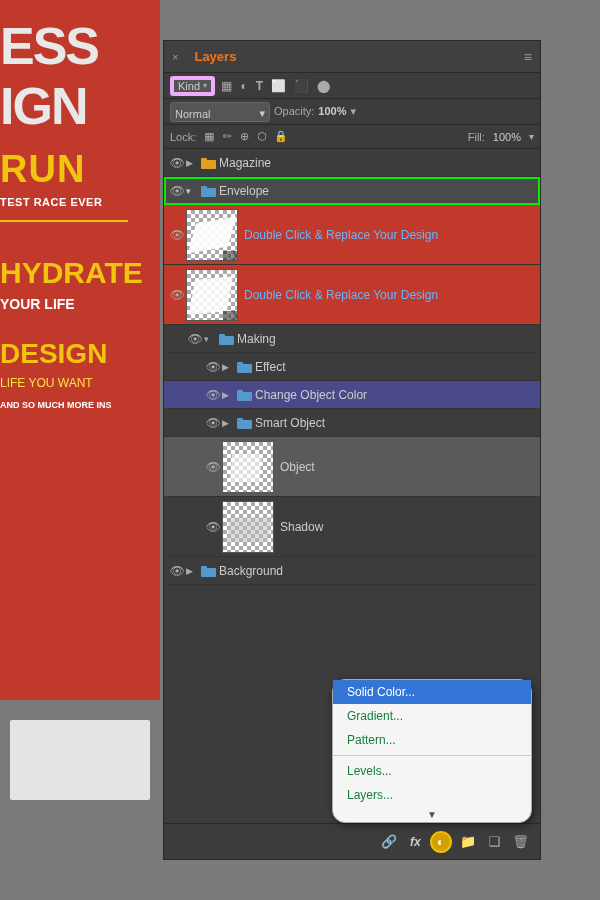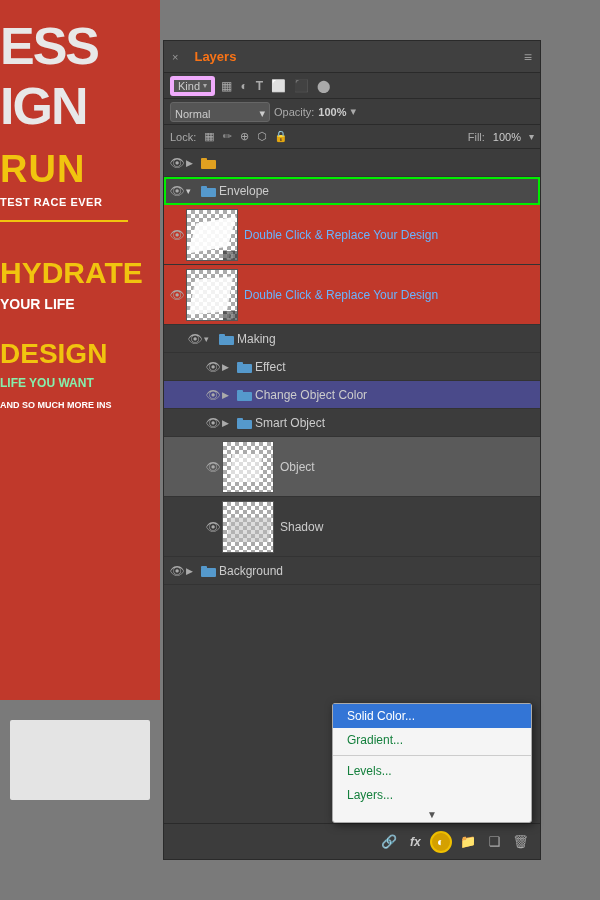--- a/index.html
+++ b/index.html
@@ -85,22 +85,22 @@
     }
     .poster-text-design {
       font-size: 28px;
       font-weight: 900;
       color: #f1c40f;
       margin-top: 20px;
       line-height: 1;
     }
     .poster-text-life {
       font-size: 12px;
-      font-weight: 700;
-      color: #86efac;
+      font-weight: 400;
+      color: #fde047;
     }
     .poster-text-and {
       font-size: 9px;
       font-weight: 700;
       color: #fff;
       margin-top: 2px;
     }
 
     .envelope-white {
       position: absolute;
@@ -208,21 +208,21 @@
       color: #ccc;
       font-size: 11px;
       gap: 3px;
       cursor: pointer;
       height: 20px;
       width: 100px;
     }
 
     .opacity-row {
       display: flex;
-      align-items: center;
+      align-items: flex-start;
       gap: 4px;
     }
 
     .opacity-label {
       color: #aaa;
       font-size: 11px;
     }
 
     .opacity-value {
       color: #ccc;
@@ -369,21 +369,21 @@
     }
 
     
     .dropdown-menu {
       position: absolute;
       bottom: 36px;
       right: 8px;
       width: 200px;
       background: #f5f5f5;
       border: 1px solid #aaa;
-      border-radius: 3px;
+      border-radius: 13px;
       box-shadow: 2px 2px 8px rgba(0,0,0,0.5);
       z-index: 10;
     }
 
     .dropdown-item {
       padding: 5px 14px;
       font-size: 12px;
       color: #15803d;
       cursor: pointer;
       white-space: nowrap;
@@ -497,20 +497,21 @@
 
     <div class="layer-row layer-row-wrapper">
       <span class="eye-icon">👁</span>
       <span class="arrow-icon">▶</span>
       <div class="folder-icon">
         <svg viewBox="0 0 15 12" fill="none">
           <rect x="0" y="3" width="15" height="9" rx="1" fill="#e0a020"></rect>
           <rect x="0" y="1" width="6" height="3" rx="1" fill="#e0a020"></rect>
         </svg>
       </div>
+      <span class="layer-name">Magazine</span>
     </div>
 
     <div class="layer-row layer-row-wrapper" style="outline: 2px solid #00ee00; outline-offset: -2px; z-index:2; position:relative; background:#4a4a4a;">
       <span class="eye-icon">👁</span>
       <span class="arrow-icon" style="color:#ccc;">▾</span>
       <div class="folder-icon">
         <svg viewBox="0 0 15 12" fill="none">
           <rect x="0" y="3" width="15" height="9" rx="1" fill="#5599cc"></rect>
           <rect x="0" y="1" width="6" height="3" rx="1" fill="#5599cc"></rect>
         </svg>
@@ -632,20 +633,21 @@
     <span class="bottom-icon" style="font-size:12px; font-style:italic; font-weight:bold; color:#ccc;">fx</span>
 
     <span class="bottom-icon" style="width:22px; height:22px; background:#d4a000; border-radius:50%; display:inline-flex; align-items:center; justify-content:center; color:#fff; font-size:12px; border:2px solid #f0c000;">◐</span>
     <span class="bottom-icon" style="font-size:13px;">📁</span>
     <span class="bottom-icon" style="font-size:13px;">❑</span>
     <span class="bottom-icon" style="font-size:13px;">🗑</span>
 
     <div class="dropdown-menu">
       <div class="dropdown-item selected-item">Solid Color...</div>
       <div class="dropdown-item">Gradient...</div>
+      <div class="dropdown-item">Pattern...</div>
       <div class="dropdown-separator"></div>
       <div class="dropdown-item">Levels...</div>
       <div class="dropdown-item">Layers...</div>
       <div class="dropdown-arrow-down">▼</div>
     </div>
   </div>
 
 </div>
 
 </body></html>

